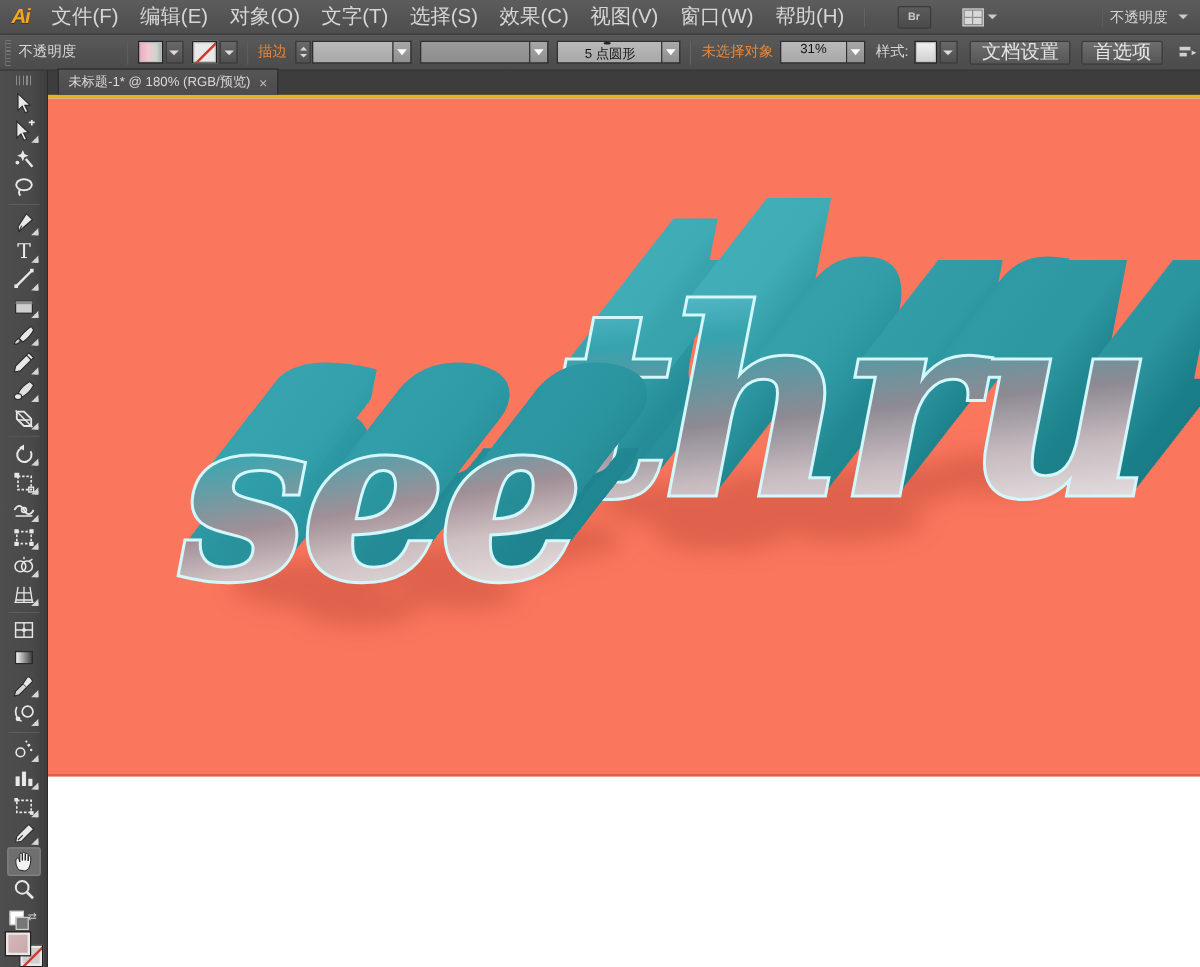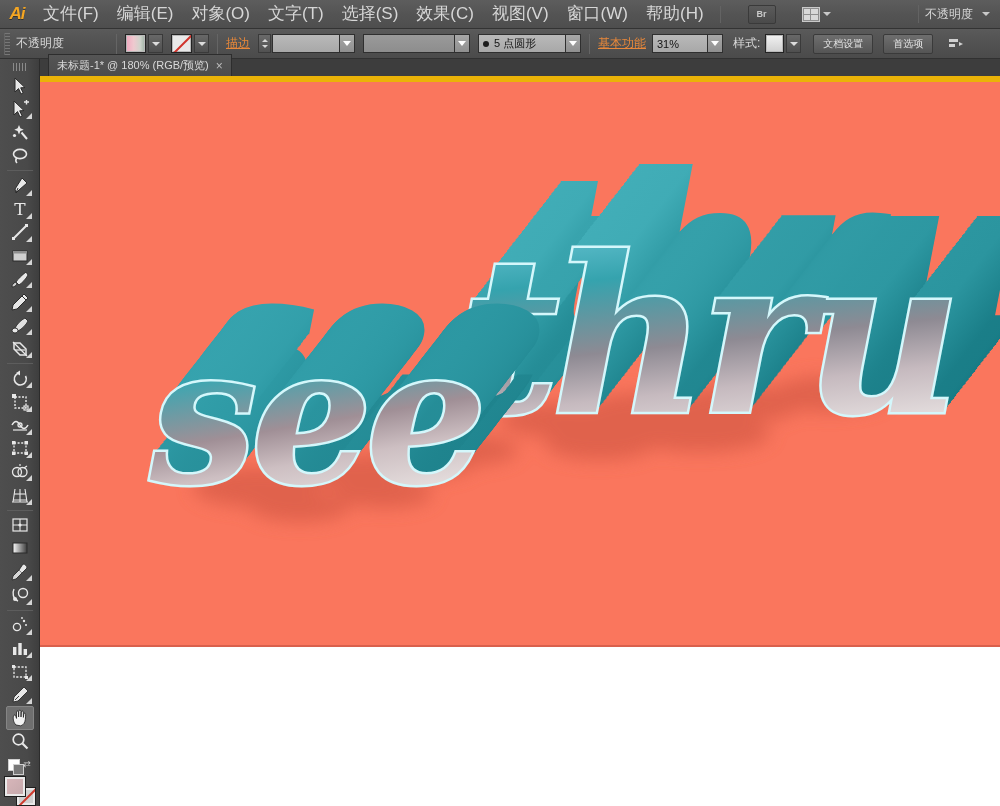--- a/index.html
+++ b/index.html
@@ -62,21 +62,21 @@
     background:linear-gradient(180deg,#5a5a5a 0%,#515151 55%,#4b4b4b 100%);
     border-bottom:1px solid #313131;
     display:flex; align-items:center; padding-left:4px;
   }
   #cb-grip{
     width:6px;height:22px;margin-right:6px;
     background:repeating-linear-gradient(180deg,#777 0 1px,transparent 1px 3px);
     border-left:1px solid #666;
   }
   .cb-label{ font-size:12px;color:#d8d8d8; white-space:nowrap; }
-  .cb-label.orange{ color:#e8883a; text-decoration:underline; }
+  .cb-label.orange{ color:#e8883a; }
   .cb-sep{ width:1px;height:20px;background:#3d3d3d;border-right:1px solid #656565;margin:0 8px; }
   .swatch-wrap{ display:flex;align-items:center; }
   .swatch{
     width:21px;height:19px;border:1px solid #232323;
     box-shadow:inset 0 0 0 1px #b9b9b9;
   }
   .swatch.fill{ background:linear-gradient(90deg,#f1a8c0 0%,#efc9cf 40%,#cfd4cc 75%,#9fb0a4 100%); }
   .swatch.none{ background:#e9e9e9; position:relative; overflow:hidden; }
   .swatch.none:after{
     content:""; position:absolute; left:-4px; top:8px; width:30px;height:2px;
@@ -95,54 +95,54 @@
     border:1px solid #3a3a3a;
     display:flex;flex-direction:column;align-items:center;justify-content:space-around;
     padding:2px 0;
   }
   .stepper i{ width:0;height:0;border-left:3px solid transparent;border-right:3px solid transparent; }
   .stepper i.up{ border-bottom:3px solid #d8d8d8; }
   .stepper i.dn{ border-top:3px solid #d8d8d8; }
   .field{
     height:19px; background:linear-gradient(180deg,#b9b9b9,#a8a8a8);
     border:1px solid #2f2f2f; display:flex;align-items:center;
-    font-size:11px;color:#141414; padding:0 4px; white-space:nowrap;
+    font-size:11px;color:#141414; padding:0 4px; white-space:nowrap;flex-direction:column;
   }
   .field.dark{ background:linear-gradient(180deg,#9a9a9a,#8d8d8d); }
   .field-combo{ display:flex;align-items:center; }
   .combo-arrow{
     width:15px;height:19px;
     background:linear-gradient(180deg,#a8a8a8,#8f8f8f);
     border:1px solid #2f2f2f;border-left:none;
     display:flex;align-items:center;justify-content:center;
   }
   .combo-arrow .caret{ border-top-color:#ffffff; margin:0;
     border-left-width:4px;border-right-width:4px;border-top-width:5px; }
   .btn{
     height:20px; padding:0 9px;
     background:linear-gradient(180deg,#6e6e6e,#555);
     border:1px solid #3a3a3a; border-radius:2px;
-    font-size:10px;color:#e4e4e4;
+    font-size:16px;color:#e4e4e4;
     display:flex;align-items:center;justify-content:center;white-space:nowrap;
   }
   .brush-dot{ width:6px;height:6px;border-radius:50%;background:#1c1c1c;margin-right:5px; }
   .style-sw{
     width:19px;height:19px;border:1px solid #232323;
     background:linear-gradient(180deg,#f2f2f2,#cfcfcf);
     box-shadow:inset 0 0 0 1px #b9b9b9;
   }
   #cb-last{
     width:22px;height:19px;margin-left:2px;
     display:flex;align-items:center;justify-content:center;
   }
 
   
   #tabbar{
     position:absolute; left:40px; top:59px; width:960px; height:23px;
-    background:#3d3d3d; border-bottom:6px solid #eab308;
+    background:#3d3d3d; border-bottom:3px solid #eab308;
     display:flex; align-items:flex-end;
   }
   #doctab{
     height:22px; background:linear-gradient(180deg,#555,#4c4c4c);
     border:1px solid #2d2d2d; border-bottom:none;
     display:flex;align-items:center;gap:7px;padding:0 8px;
     font-size:11px;color:#d9d9d9; white-space:nowrap;
     margin-left:8px;
   }
   #tab-close{ font-size:12px;color:#bdbdbd;line-height:1; }
@@ -302,21 +302,21 @@
       <span class="brush-dot"></span>
       <span>5 点圆形</span>
     </div>
     <div class="combo-arrow">
         <div class="caret"></div>
       </div>
   </div>
 
   <div class="cb-sep"></div>
 
-  <div class="cb-label orange">基本功能</div>
+  <div class="cb-label orange">未选择对象</div>
 
   <div style="width:6px"></div>
 
   <div class="field-combo">
     <div class="field" style="width:56px">31%</div>
     <div class="combo-arrow">
         <div class="caret"></div>
       </div>
   </div>
 

